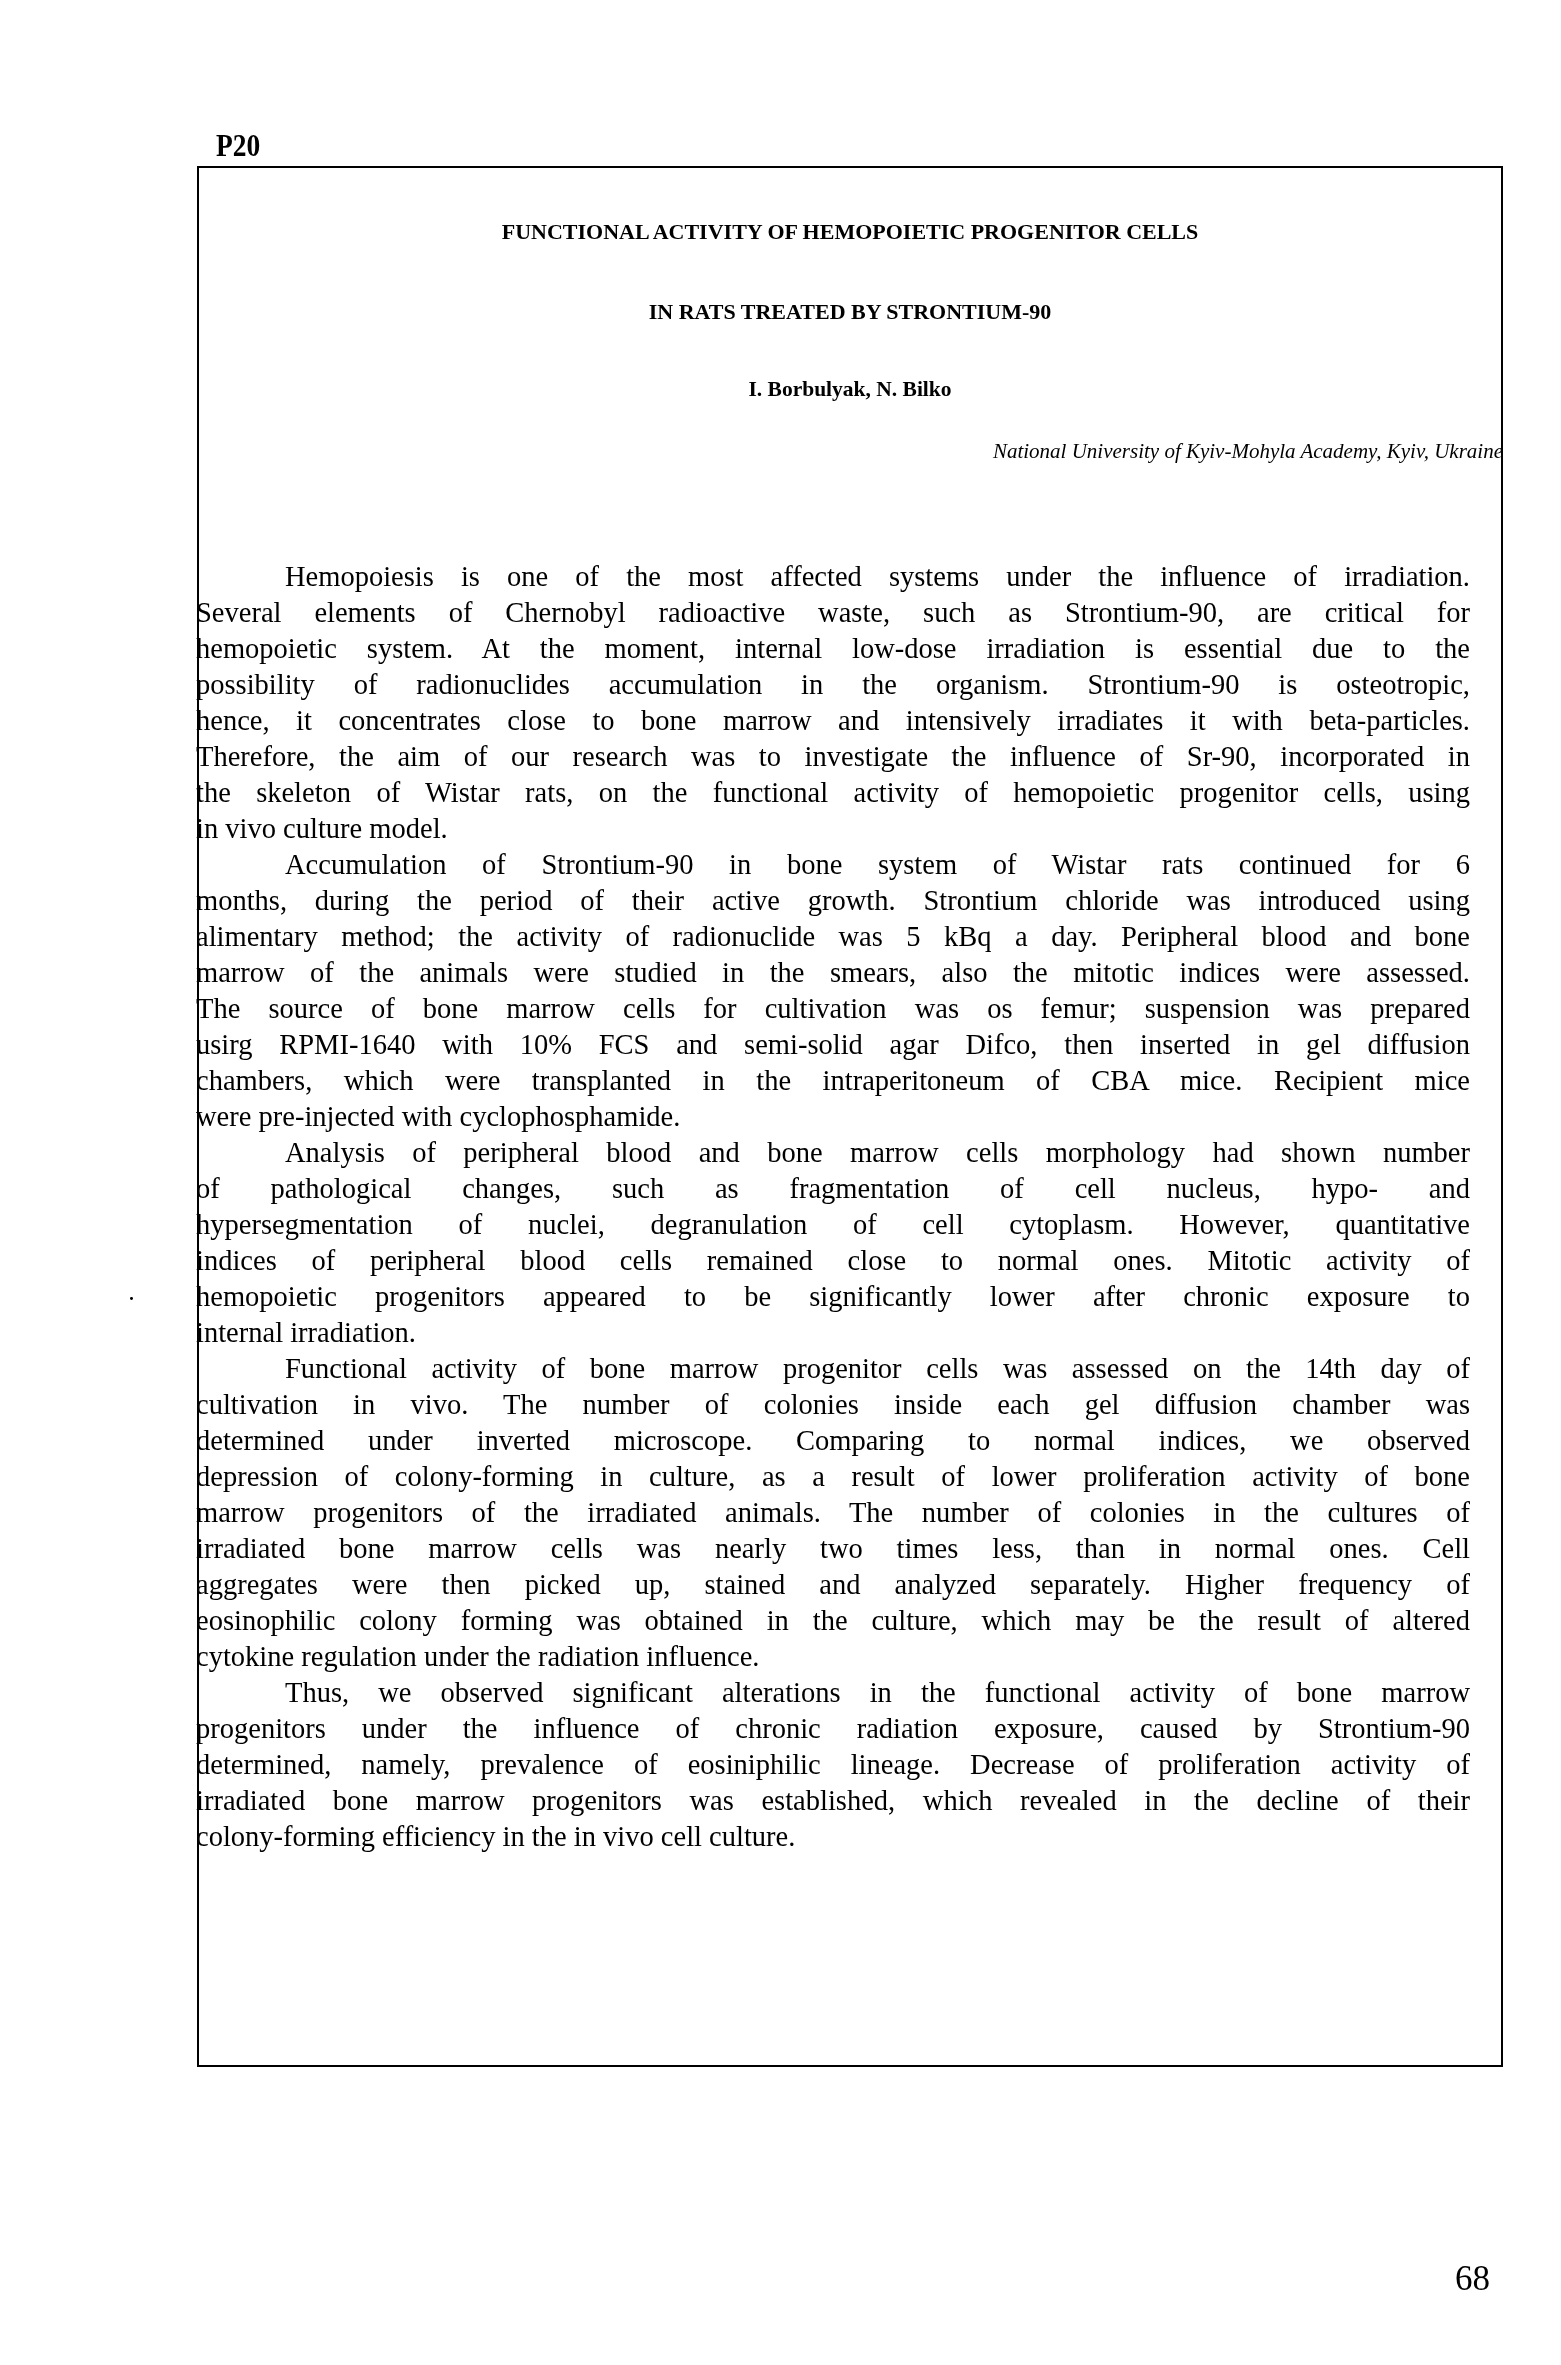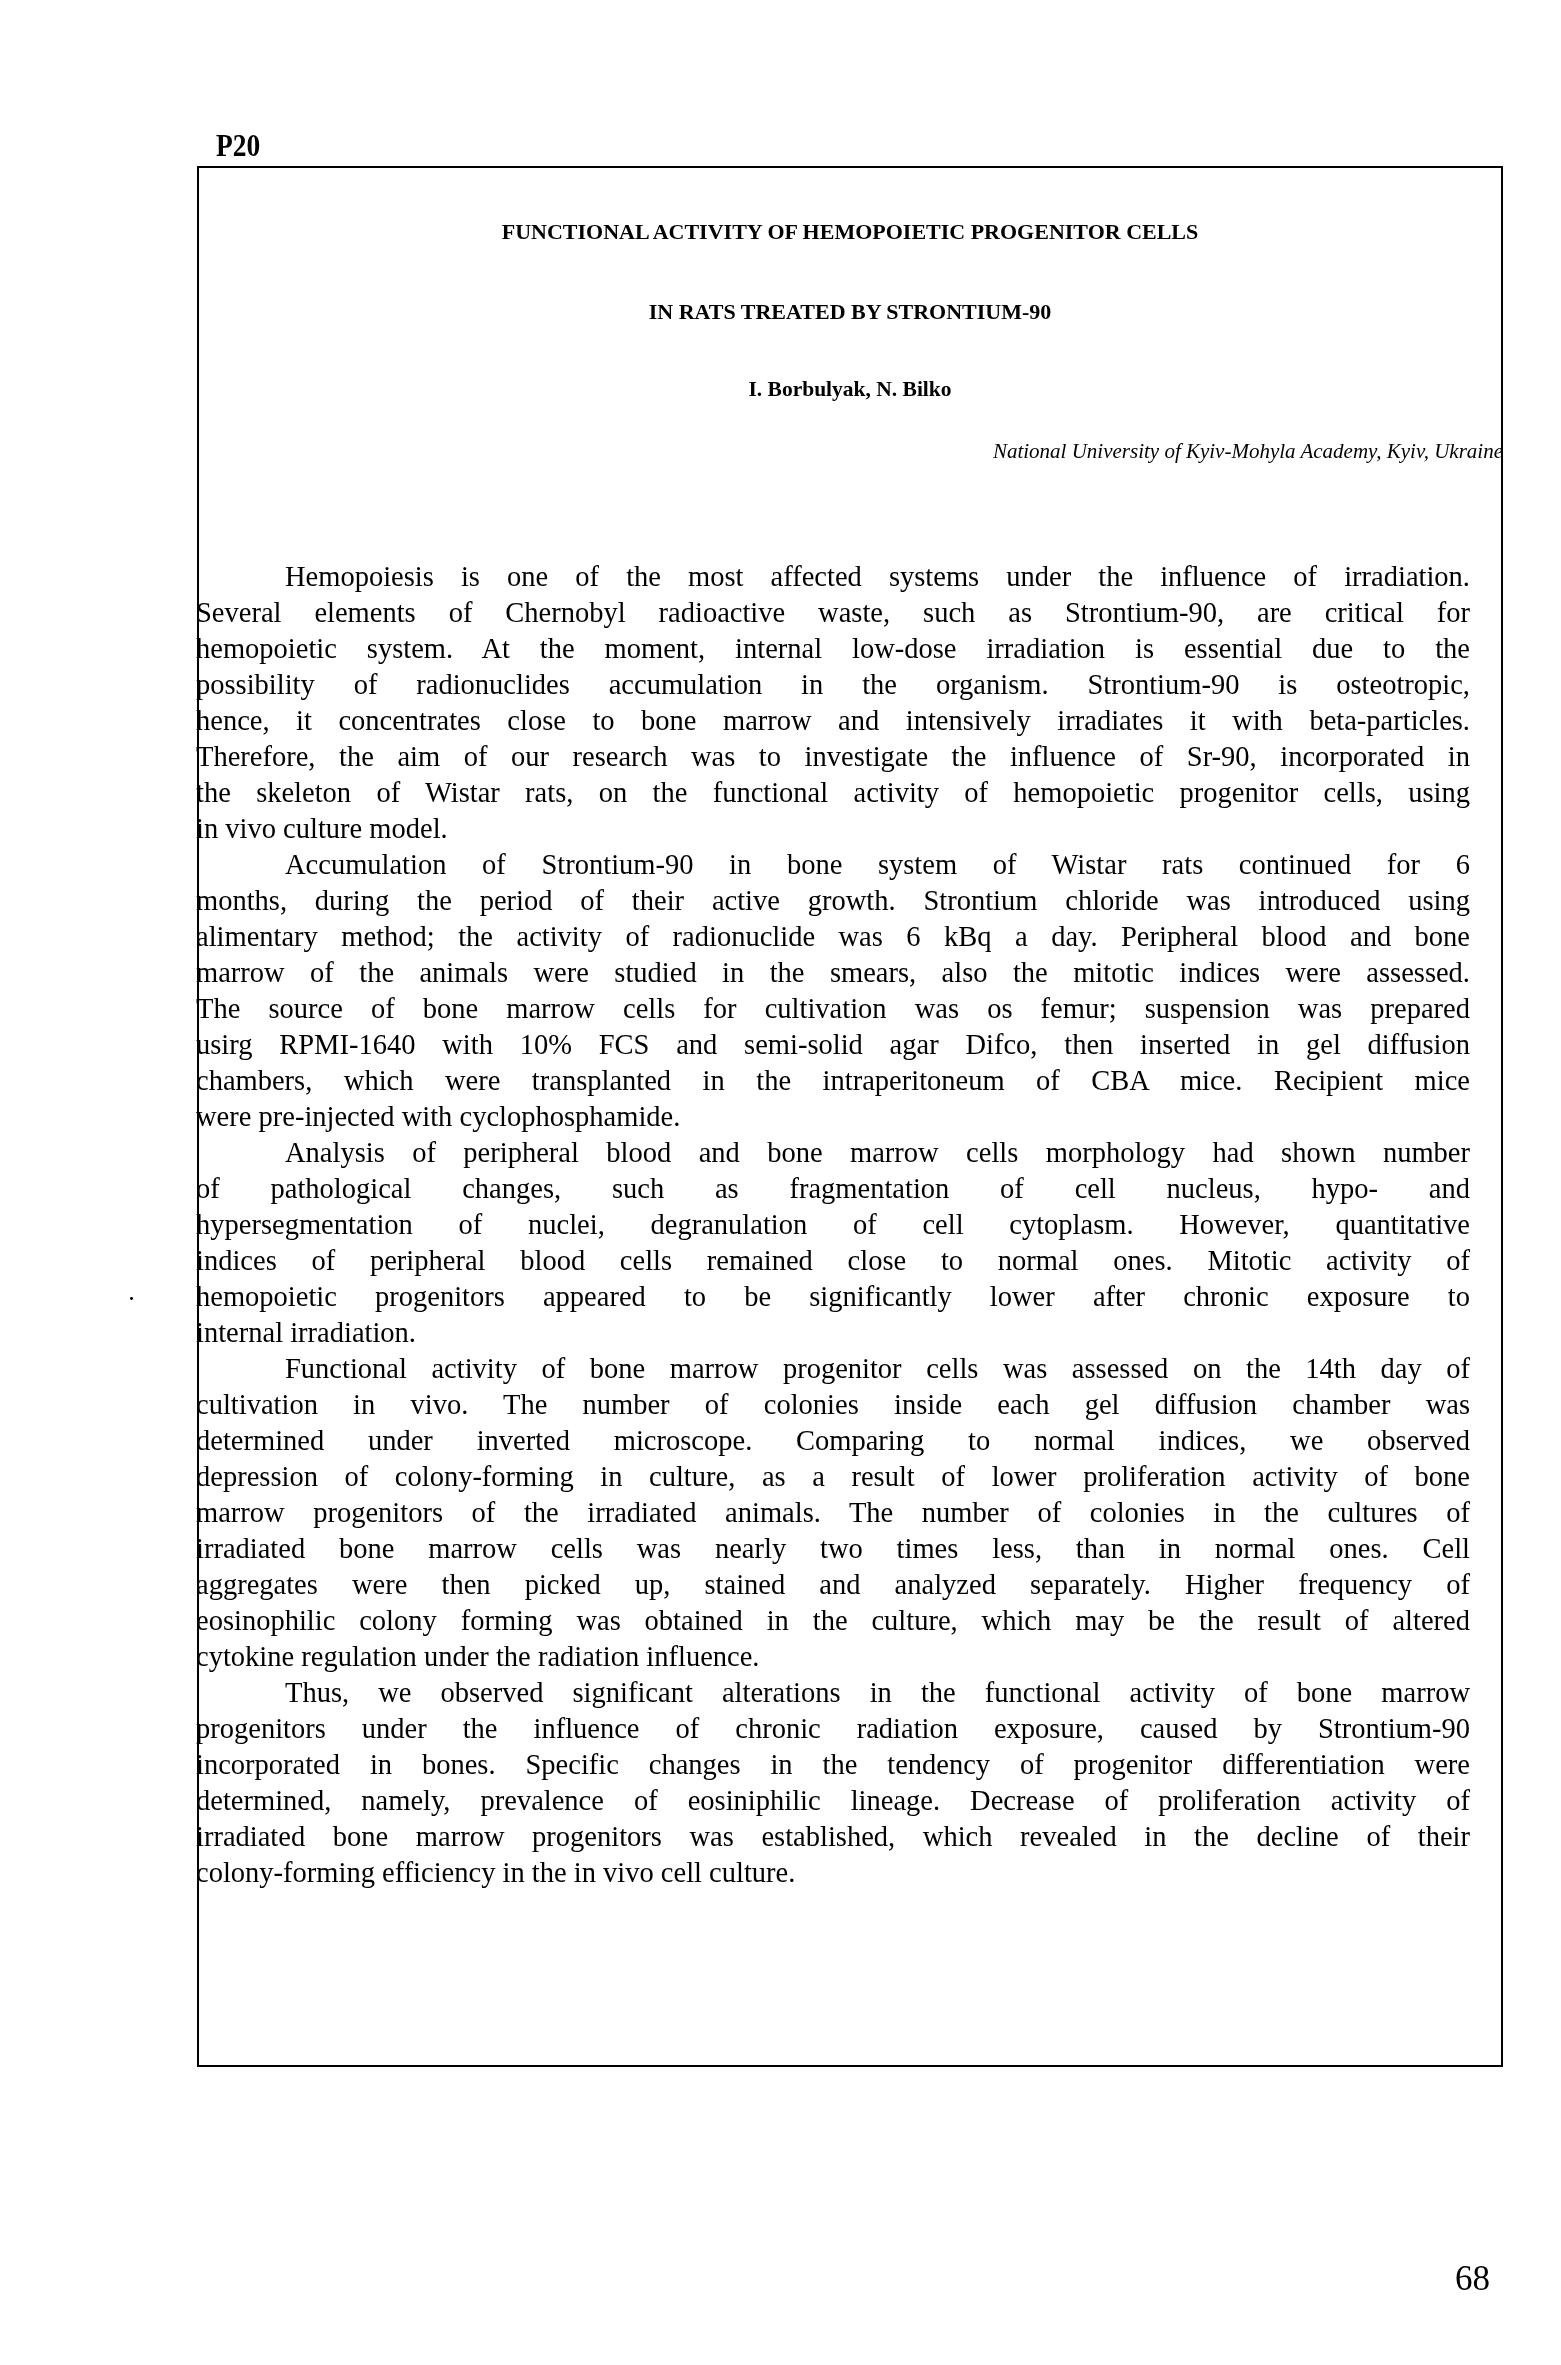--- a/index.html
+++ b/index.html
@@ -43,21 +43,21 @@
       <span class="line">hemopoietic system. At the moment, internal low-dose irradiation is essential due to the</span>
       <span class="line">possibility of radionuclides accumulation in the organism. Strontium-90 is osteotropic,</span>
       <span class="line">hence, it concentrates close to bone marrow and intensively irradiates it with beta-particles.</span>
       <span class="line">Therefore, the aim of our research was to investigate the influence of Sr-90, incorporated in</span>
       <span class="line">the skeleton of Wistar rats, on the functional activity of hemopoietic progenitor cells, using</span>
       <span class="line last">in vivo culture model.</span>
     </div>
     <div>
       <span class="line indent">Accumulation of Strontium-90 in bone system of Wistar rats continued for 6</span>
       <span class="line">months, during the period of their active growth. Strontium chloride was introduced using</span>
-      <span class="line">alimentary method; the activity of radionuclide was 6 kBq a day. Peripheral blood and bone</span>
+      <span class="line">alimentary method; the activity of radionuclide was 5 kBq a day. Peripheral blood and bone</span>
       <span class="line">marrow of the animals were studied in the smears, also the mitotic indices were assessed.</span>
       <span class="line">The source of bone marrow cells for cultivation was os femur; suspension was prepared</span>
       <span class="line">usirg RPMI-1640 with 10% FCS and semi-solid agar Difco, then inserted in gel diffusion</span>
       <span class="line">chambers, which were transplanted in the intraperitoneum of CBA mice. Recipient mice</span>
       <span class="line last">were pre-injected with cyclophosphamide.</span>
     </div>
     <div>
       <span class="line indent">Analysis of peripheral blood and bone marrow cells morphology had shown number</span>
       <span class="line">of pathological changes, such as fragmentation of cell nucleus, hypo- and</span>
       <span class="line">hypersegmentation of nuclei, degranulation of cell cytoplasm. However, quantitative</span>
@@ -72,21 +72,20 @@
       <span class="line">depression of colony-forming in culture, as a result of lower proliferation activity of bone</span>
       <span class="line">marrow progenitors of the irradiated animals. The number of colonies in the cultures of</span>
       <span class="line">irradiated bone marrow cells was nearly two times less, than in normal ones. Cell</span>
       <span class="line">aggregates were then picked up, stained and analyzed separately. Higher frequency of</span>
       <span class="line">eosinophilic colony forming was obtained in the culture, which may be the result of altered</span>
       <span class="line last">cytokine regulation under the radiation influence.</span>
     </div>
     <div>
       <span class="line indent">Thus, we observed significant alterations in the functional activity of bone marrow</span>
       <span class="line">progenitors under the influence of chronic radiation exposure, caused by Strontium-90</span>
-      <span class="line">incorporated in bones. Specific changes in the tendency of progenitor differentiation were</span>
       <span class="line">determined, namely, prevalence of eosiniphilic lineage. Decrease of proliferation activity of</span>
       <span class="line">irradiated bone marrow progenitors was established, which revealed in the decline of their</span>
       <span class="line last">colony-forming efficiency in the in vivo cell culture.</span>
     </div>
   </div>
 
 <div id="speck" class="abs"></div>
 
 <div id="pagenum" class="abs">68</div>
 

